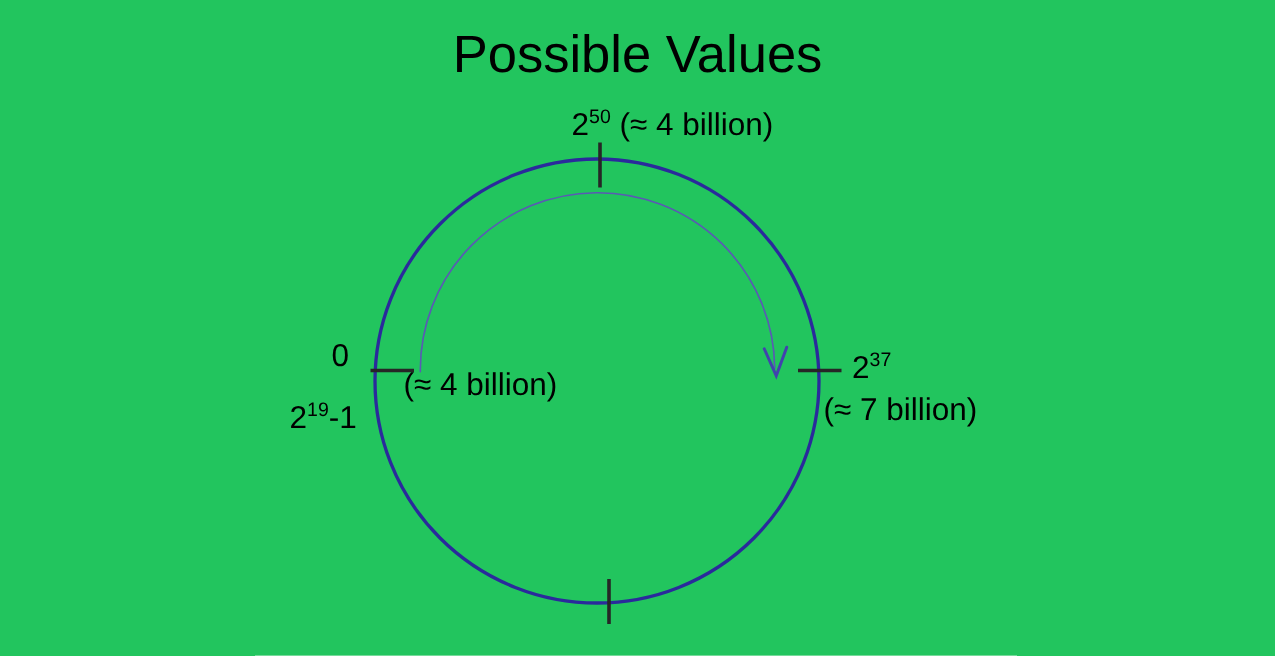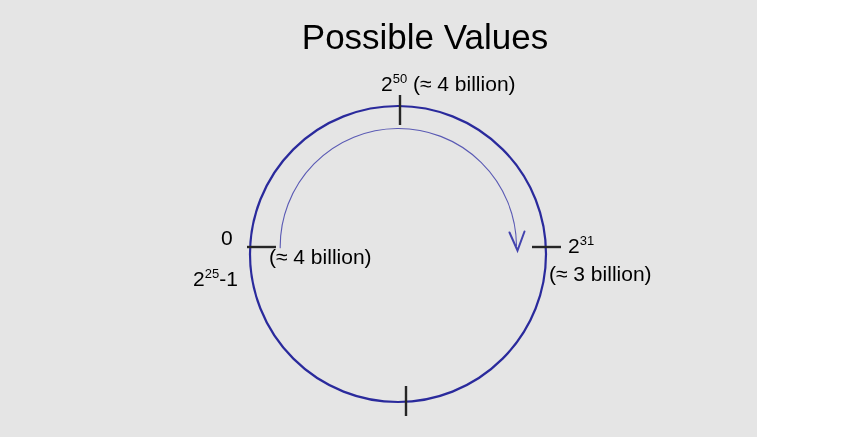--- a/index.html
+++ b/index.html
@@ -11,23 +11,23 @@
     width: 850px;
     height: 437px;
     position: relative;
     overflow: hidden;
     font-family: "Liberation Sans", sans-serif;
     color: #000000;
   }
   #slide {
     position: absolute;
     left: 0; top: 0;
-    width: 757px;
+    width: 850px;
     height: 437px;
-    background: #e5e5e5;
+    background: #22c55e;
   }
   #title {
     position: absolute;
     left: 0;
     top: 16px;
     width: 850px;
     text-align: center;
     font-size: 35px;
     font-weight: 400;
     line-height: 42px;
@@ -99,23 +99,23 @@
 
     <line x1="532" y1="247" x2="561" y2="247" stroke="#262626" stroke-width="2.4"></line>
 
     <line x1="406" y1="386" x2="406" y2="416" stroke="#262626" stroke-width="2.4"></line>
 
     <line x1="247" y1="247" x2="276" y2="247" stroke="#262626" stroke-width="2.4"></line>
   </svg>
 
   <div class="lbl" id="label-top"><span>2</span><sup>50</sup><span> (≈ 4 billion)</span></div>
 
-  <div class="lbl" id="label-right-main"><span>2</span><sup>31</sup></div>
+  <div class="lbl" id="label-right-main"><span>2</span><sup>37</sup></div>
 
-  <div class="lbl" id="label-right-sub">(≈ 3 billion)</div>
+  <div class="lbl" id="label-right-sub">(≈ 7 billion)</div>
 
   <div class="lbl" id="label-zero">0</div>
 
-  <div class="lbl" id="label-max"><span>2</span><sup>25</sup><span>-1</span></div>
+  <div class="lbl" id="label-max"><span>2</span><sup>19</sup><span>-1</span></div>
 
   <div class="lbl" id="label-four-billion">(≈ 4 billion)</div>
 
 </div>
 
 </body></html>

